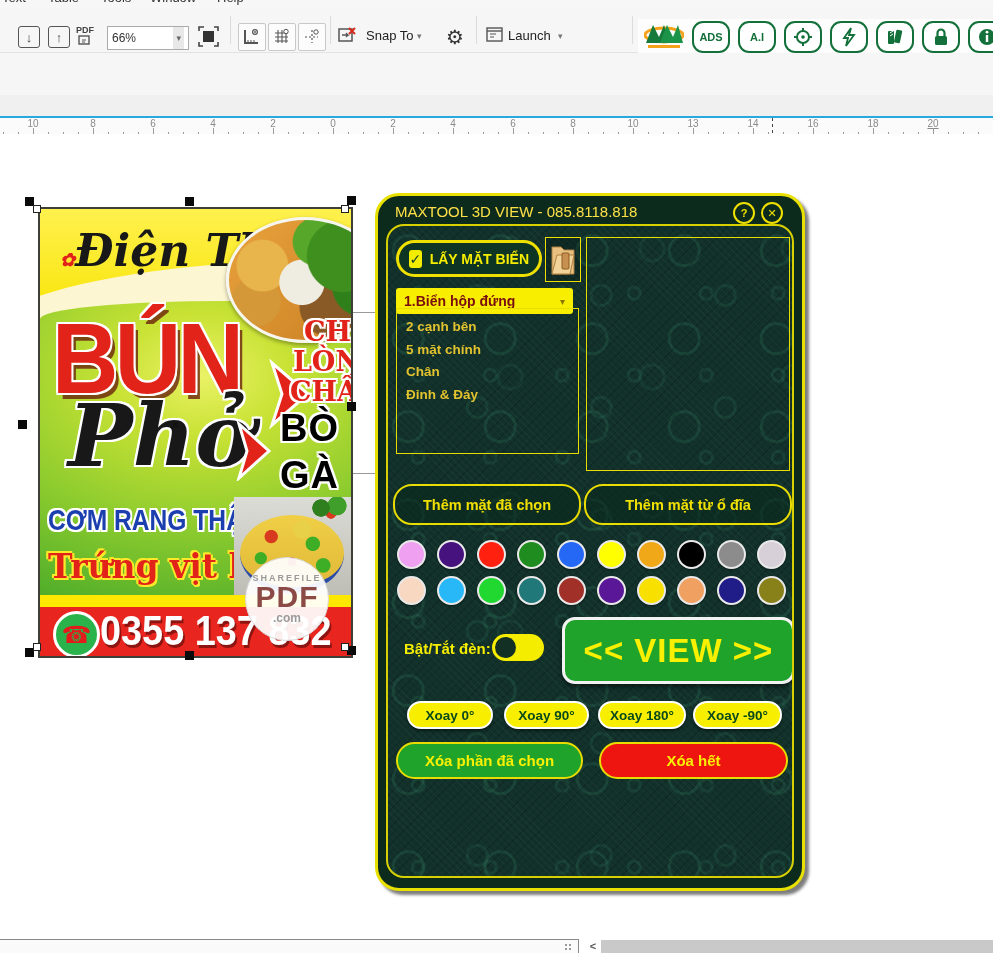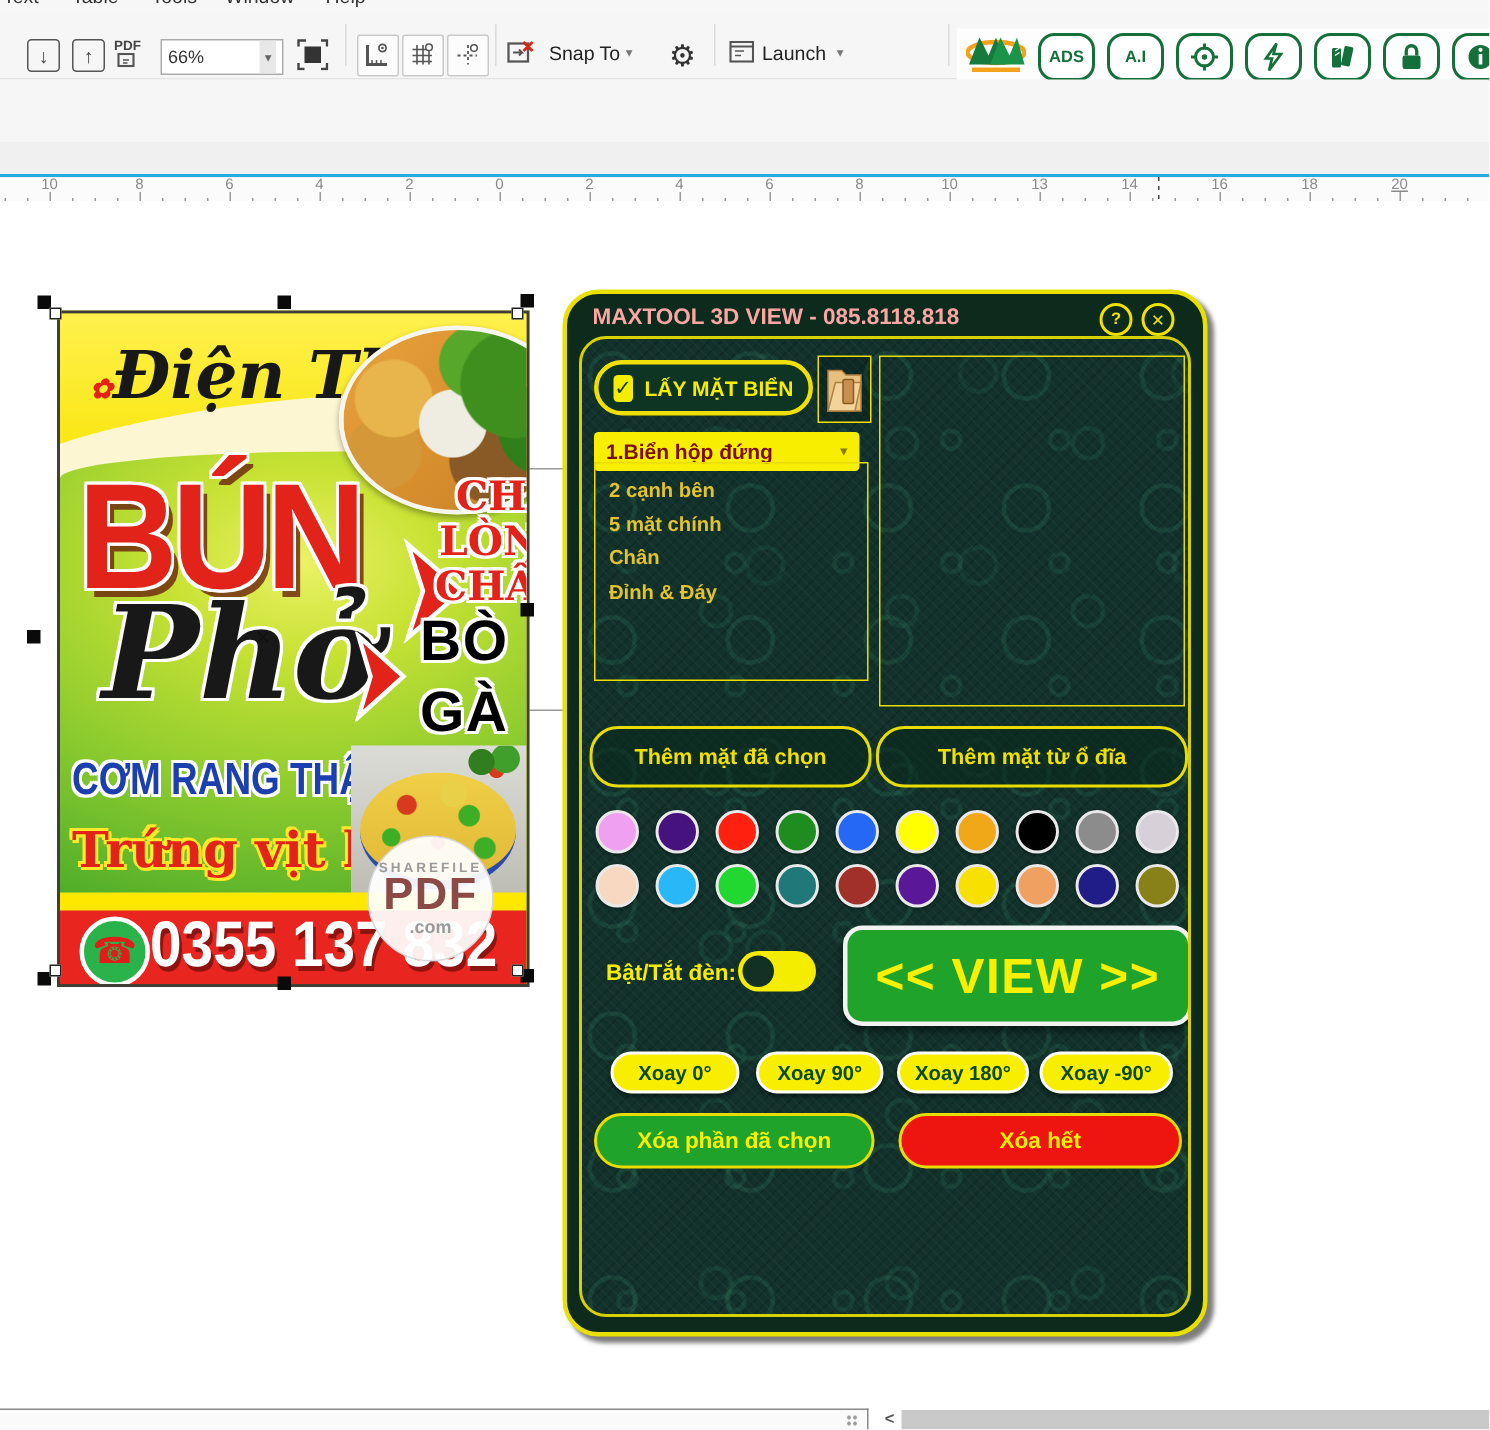--- a/index.html
+++ b/index.html
@@ -94,21 +94,21 @@
   .wm1{font-size:9px;letter-spacing:2px;color:#9a9a9a;font-weight:bold;}
   .wm2{font-size:30px;font-weight:900;color:#8b4a45;line-height:28px;letter-spacing:1px;}
   .wm3{font-size:12px;color:#9a9a9a;font-weight:bold;}
   .redarrow{position:absolute;}
   .handle{position:absolute;width:9px;height:9px;background:#0a0a0a;}
   .minisq{position:absolute;width:6px;height:6px;background:#fff;border:1px solid #222;}
   .centerx{position:absolute;color:#111;font-size:13px;font-weight:bold;}
   
   .panel{left:375px;top:59px;width:424px;height:692px;background:#0d2b1c;
      border:3px solid #e8e000;border-radius:24px;box-shadow:4px 4px 3px rgba(20,20,20,.55);z-index:10;}
-  .panel-title{position:absolute;left:17px;top:7px;font-size:15px;font-weight:bold;color:#fca5a5;}
+  .panel-title{position:absolute;left:17px;top:7px;font-size:15px;font-weight:normal;color:#fde047;}
   .tbtn{position:absolute;top:6px;width:18px;height:18px;border:2px solid #f0e000;border-radius:50%;
      color:#f0e000;font-size:11px;font-weight:bold;display:flex;align-items:center;justify-content:center;background:transparent;}
   .panel-body{position:absolute;left:8px;right:8px;top:28px;bottom:10px;
      border:2px solid #d8d000;border-radius:18px;overflow:hidden;
      background-color:#11312a;
      background-image:
        repeating-linear-gradient(45deg,rgba(255,255,255,.03) 0 1px,transparent 1px 5px),
        repeating-linear-gradient(-45deg,rgba(0,0,0,.14) 0 1px,transparent 1px 6px),
        radial-gradient(circle at 22% 28%,transparent 13px,rgba(44,110,84,.30) 14px 16px,transparent 17px),
        radial-gradient(circle at 72% 62%,transparent 8px,rgba(44,110,84,.24) 9px 11px,transparent 12px),

